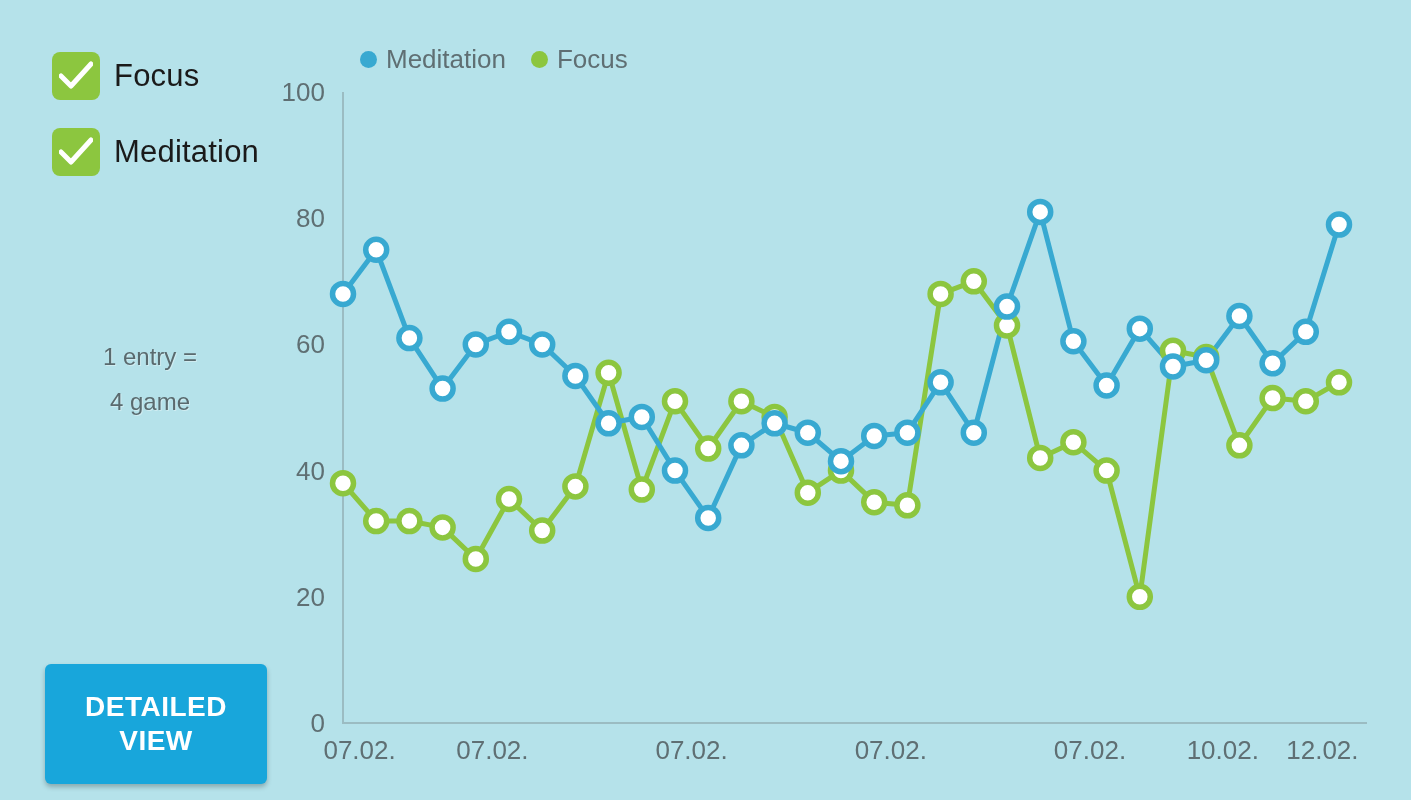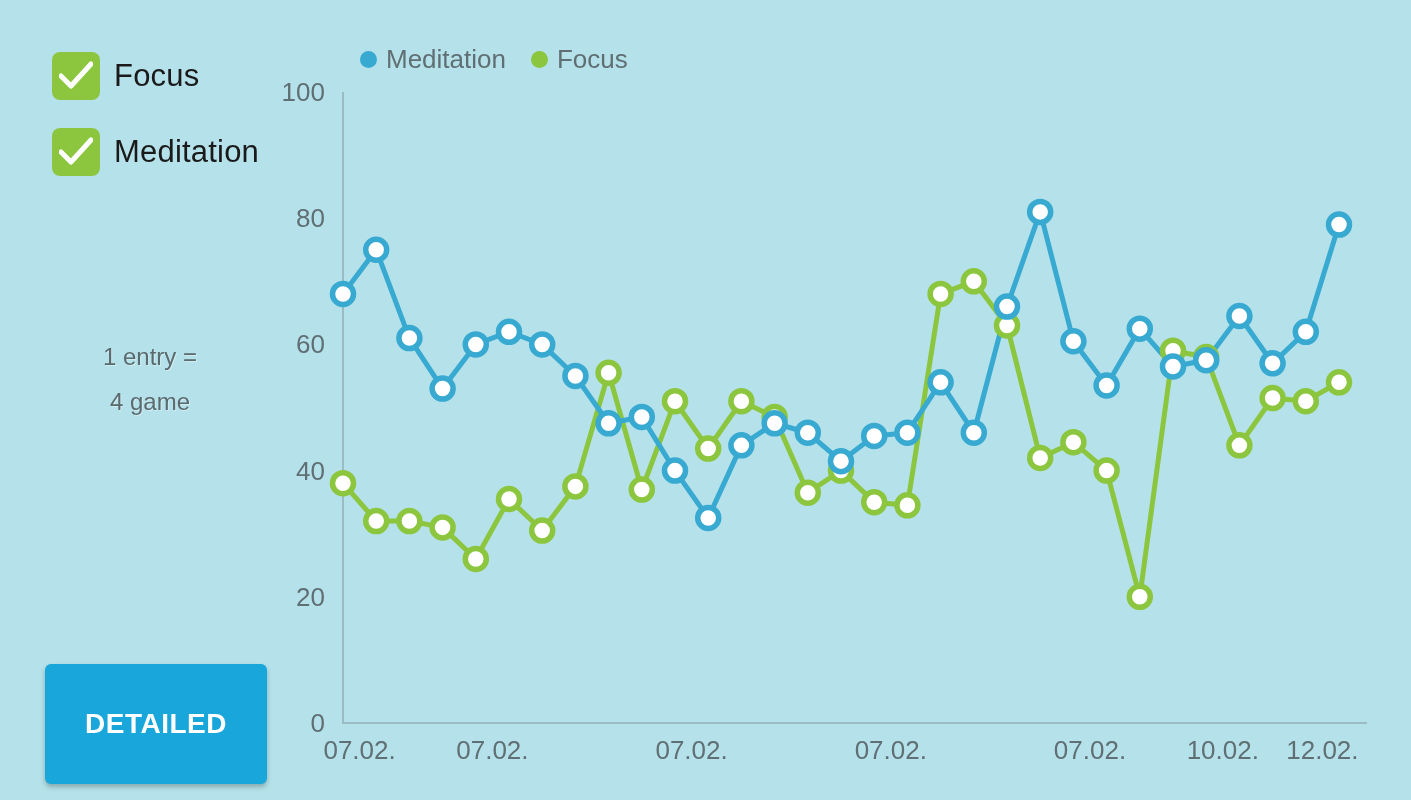--- a/index.html
+++ b/index.html
@@ -172,20 +172,21 @@
       <div class="check-label">Meditation</div>
     </div>
 
     <div class="ratio-note">
       <div>1 entry =</div>
       <div>4 game</div>
     </div>
 
     <button class="detail-btn">
       <span>DETAILED</span>
+      <span>VIEW</span>
     </button>
   </div>
 
   <div class="chart-area">
 
     <div class="legend">
       <div class="legend-item">
         <span class="legend-dot" id="legend-dot-0" style="background: rgb(56, 169, 209);"></span>
         <span class="legend-label">Meditation</span>
       </div>

